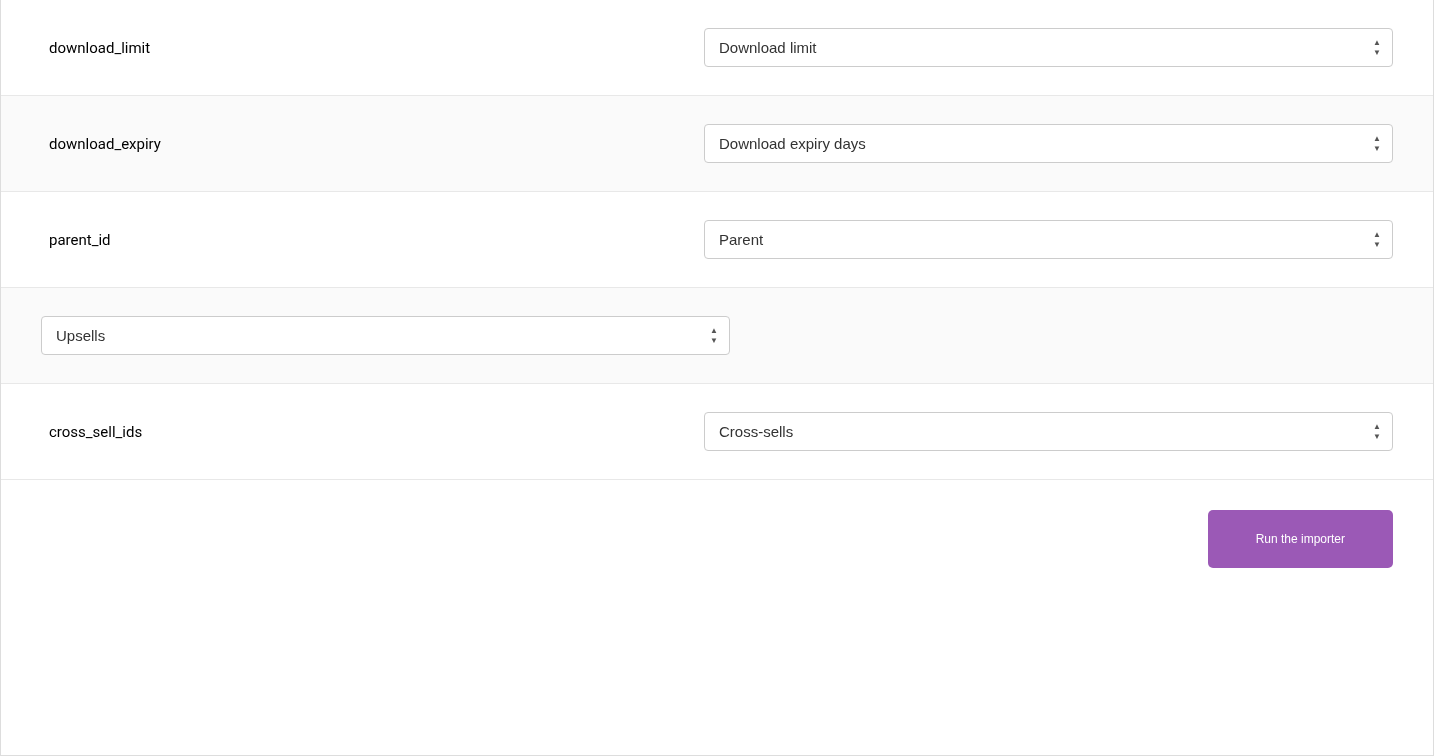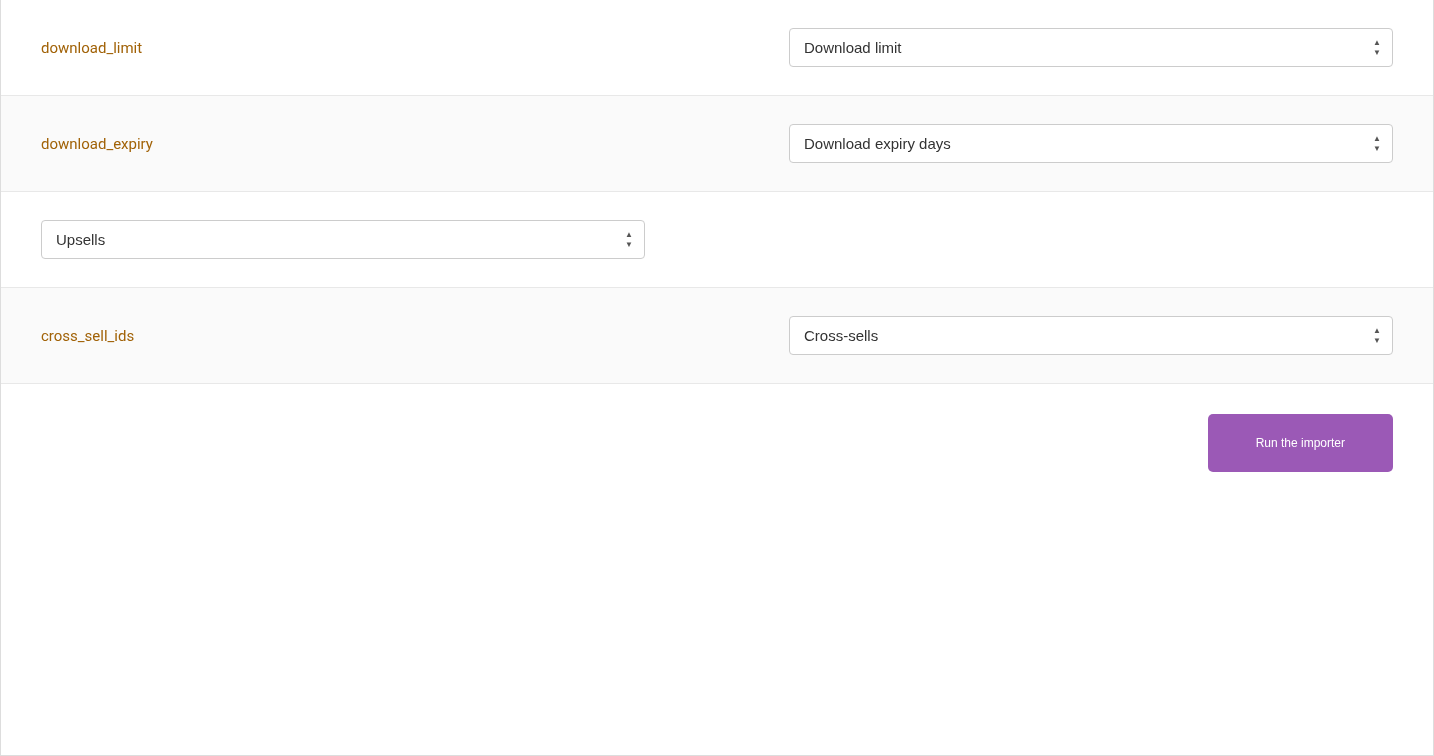--- a/index.html
+++ b/index.html
@@ -35,26 +35,27 @@
       background: #fff;
     }
 
     .mapping-row:nth-child(even) {
       background: #fafafa;
     }
 
     .field-name {
       flex: 1;
       font-size: 15px;
-      color: #a16207;
+      color: #000000;
       font-weight: 400;
+      margin-left: 8px;
     }
 
     .field-select-wrapper {
-      width: 604px;
+      width: 689px;
       position: relative;
     }
 
     .field-select {
       width: 100%;
       padding: 10px 40px 10px 14px;
       font-size: 15px;
       color: #333;
       background: #fff;
       border: 1px solid #ccc;
@@ -116,20 +117,24 @@
   <div id="rows-container">
       <div class="mapping-row">
         <span class="field-name">download_limit</span>
         <div class="field-select-wrapper"><select class="field-select"><option value="Download limit">Download limit</option></select><div class="select-arrow"></div></div>
       </div>
       <div class="mapping-row">
         <span class="field-name">download_expiry</span>
         <div class="field-select-wrapper"><select class="field-select"><option value="Download expiry days">Download expiry days</option></select><div class="select-arrow"></div></div>
       </div>
       <div class="mapping-row">
+        <span class="field-name">parent_id</span>
+        <div class="field-select-wrapper"><select class="field-select"><option value="Parent">Parent</option></select><div class="select-arrow"></div></div>
+      </div>
+      <div class="mapping-row">
         <div class="field-select-wrapper"><select class="field-select"><option value="Upsells">Upsells</option></select><div class="select-arrow"></div></div>
       </div>
       <div class="mapping-row">
         <span class="field-name">cross_sell_ids</span>
         <div class="field-select-wrapper"><select class="field-select"><option value="Cross-sells">Cross-sells</option></select><div class="select-arrow"></div></div>
       </div>
     </div>
   <div class="footer-row">
     <button class="run-importer-btn">Run the importer</button>
   </div>

